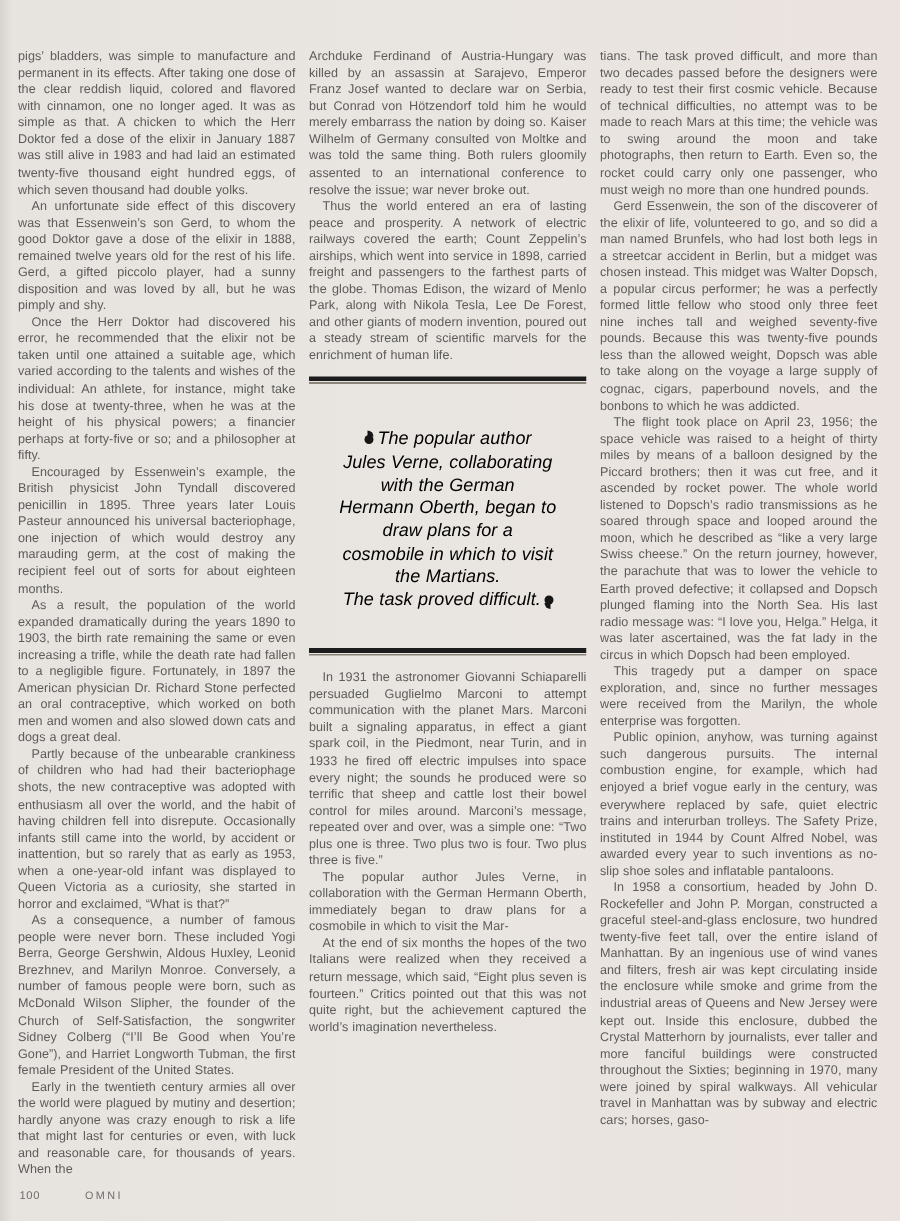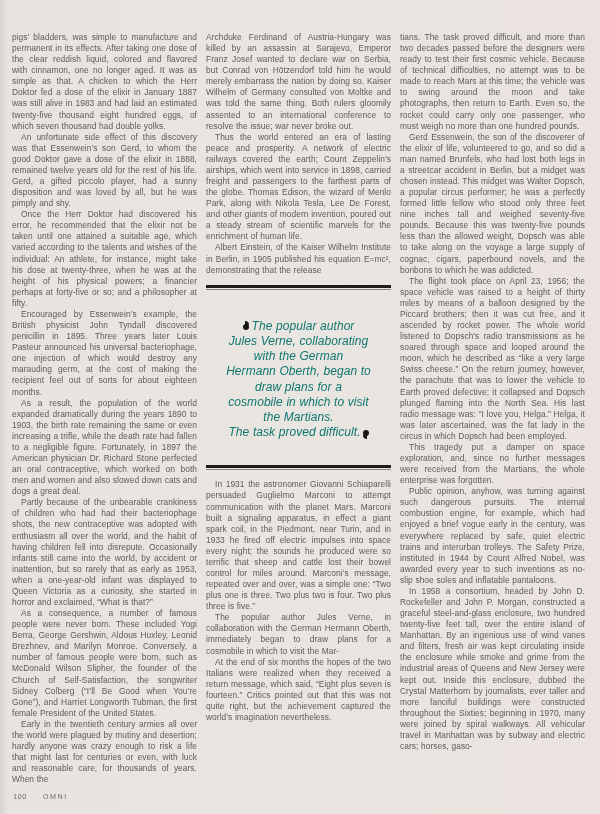--- a/index.html
+++ b/index.html
@@ -21,63 +21,62 @@
   .col p{margin:0;text-indent:9px;}
   .col p.cont{text-indent:0;}
   .pullquote{margin:9px 0 9px;}
   .rule{
     height:5px;
     background:linear-gradient(#1c1c1c 0 3px,rgba(0,0,0,0) 3px 4px,#8a847d 4px 5px);
   }
   .quote-text{
     margin:0;padding:29px 3px 25px;
     text-align:center;font-style:italic;
-    font-size:12px;line-height:15.2px;color:#0f766e;
+    font-size:12px;line-height:15.2px;color:#000000;
     white-space:pre-line;text-indent:0 !important;
   }
   .qmark{
     display:inline-block;width:6px;height:6px;background:#161616;
     border-radius:50%;position:relative;vertical-align:baseline;
   }
   .qmark.open{margin-right:3px;}
   .qmark.close{margin-left:2px;}
   .qmark.open::after{
     content:"";position:absolute;top:-3px;left:2px;width:4px;height:4px;
     background:#161616;border-radius:0 100% 0 0;
   }
   .qmark.close::after{
     content:"";position:absolute;bottom:-3px;right:2px;width:4px;height:4px;
     background:#161616;border-radius:0 0 0 100%;
   }
   .footer{
     position:absolute;left:13px;top:792px;
     font-size:7.5px;color:#6e6e6e;letter-spacing:0.4px;
   }
-  .footer .mag{margin-left:16px;letter-spacing:1.6px;font-size:7.2px;}
+  .footer .mag{margin-left:30px;letter-spacing:1.6px;font-size:7.2px;}
 </style>
 </head>
 <body>
 
 <div class="cols">
 
   <div class="col">
     <p class="cont">pigs’ bladders, was simple to manufacture and permanent in its effects. After taking one dose of the clear reddish liquid, colored and flavored with cinnamon, one no longer aged. It was as simple as that. A chicken to which the Herr Doktor fed a dose of the elixir in January 1887 was still alive in 1983 and had laid an estimated twenty-five thousand eight hundred eggs, of which seven thousand had double yolks.</p>
     <p>An unfortunate side effect of this discovery was that Essenwein’s son Gerd, to whom the good Doktor gave a dose of the elixir in 1888, remained twelve years old for the rest of his life. Gerd, a gifted piccolo player, had a sunny disposition and was loved by all, but he was pimply and shy.</p>
     <p>Once the Herr Doktor had discovered his error, he recommended that the elixir not be taken until one attained a suitable age, which varied according to the talents and wishes of the individual: An athlete, for instance, might take his dose at twenty-three, when he was at the height of his physical powers; a financier perhaps at forty-five or so; and a philosopher at fifty.</p>
     <p>Encouraged by Essenwein’s example, the British physicist John Tyndall discovered penicillin in 1895. Three years later Louis Pasteur announced his universal bacteriophage, one injection of which would destroy any marauding germ, at the cost of making the recipient feel out of sorts for about eighteen months.</p>
     <p>As a result, the population of the world expanded dramatically during the years 1890 to 1903, the birth rate remaining the same or even increasing a trifle, while the death rate had fallen to a negligible figure. Fortunately, in 1897 the American physician Dr. Richard Stone perfected an oral contraceptive, which worked on both men and women and also slowed down cats and dogs a great deal.</p>
     <p>Partly because of the unbearable crankiness of children who had had their bacteriophage shots, the new contraceptive was adopted with enthusiasm all over the world, and the habit of having children fell into disrepute. Occasionally infants still came into the world, by accident or inattention, but so rarely that as early as 1953, when a one-year-old infant was displayed to Queen Victoria as a curiosity, she started in horror and exclaimed, “What is that?”</p>
     <p>As a consequence, a number of famous people were never born. These included Yogi Berra, George Gershwin, Aldous Huxley, Leonid Brezhnev, and Marilyn Monroe. Conversely, a number of famous people were born, such as McDonald Wilson Slipher, the founder of the Church of Self-Satisfaction, the songwriter Sidney Colberg (“I’ll Be Good when You’re Gone”), and Harriet Longworth Tubman, the first female President of the United States.</p>
     <p>Early in the twentieth century armies all over the world were plagued by mutiny and desertion; hardly anyone was crazy enough to risk a life that might last for centuries or even, with luck and reasonable care, for thousands of years. When the</p>
   </div>
 
   <div class="col">
     <p class="cont">Archduke Ferdinand of Austria-Hungary was killed by an assassin at Sarajevo, Emperor Franz Josef wanted to declare war on Serbia, but Conrad von Hötzendorf told him he would merely embarrass the nation by doing so. Kaiser Wilhelm of Germany consulted von Moltke and was told the same thing. Both rulers gloomily assented to an international conference to resolve the issue; war never broke out.</p>
     <p>Thus the world entered an era of lasting peace and prosperity. A network of electric railways covered the earth; Count Zeppelin’s airships, which went into service in 1898, carried freight and passengers to the farthest parts of the globe. Thomas Edison, the wizard of Menlo Park, along with Nikola Tesla, Lee De Forest, and other giants of modern invention, poured out a steady stream of scientific marvels for the enrichment of human life.</p>
-    <p>Albert Einstein, of the Kaiser Wilhelm Institute in Berlin, in 1905 published his equation E=mc², demonstrating that the release</p>
 
     <div class="pullquote">
       <div class="rule"></div>
       <p class="quote-text"><span class="qmark open"></span><span>The popular author
 Jules Verne, collaborating
 with the German
 Hermann Oberth, began to
 draw plans for a
 cosmobile in which to visit
 the Martians.
@@ -87,21 +86,21 @@
 
     <p>In 1931 the astronomer Giovanni Schiaparelli persuaded Guglielmo Marconi to attempt communication with the planet Mars. Marconi built a signaling apparatus, in effect a giant spark coil, in the Piedmont, near Turin, and in 1933 he fired off electric impulses into space every night; the sounds he produced were so terrific that sheep and cattle lost their bowel control for miles around. Marconi’s message, repeated over and over, was a simple one: “Two plus one is three. Two plus two is four. Two plus three is five.”</p>
     <p>The popular author Jules Verne, in collaboration with the German Hermann Oberth, immediately began to draw plans for a cosmobile in which to visit the Mar-</p>
     <p>At the end of six months the hopes of the two Italians were realized when they received a return message, which said, “Eight plus seven is fourteen.” Critics pointed out that this was not quite right, but the achievement captured the world’s imagination nevertheless.</p>
   </div>
 
   <div class="col">
     <p class="cont">tians. The task proved difficult, and more than two decades passed before the designers were ready to test their first cosmic vehicle. Because of technical difficulties, no attempt was to be made to reach Mars at this time; the vehicle was to swing around the moon and take photographs, then return to Earth. Even so, the rocket could carry only one passenger, who must weigh no more than one hundred pounds.</p>
     <p>Gerd Essenwein, the son of the discoverer of the elixir of life, volunteered to go, and so did a man named Brunfels, who had lost both legs in a streetcar accident in Berlin, but a midget was chosen instead. This midget was Walter Dopsch, a popular circus performer; he was a perfectly formed little fellow who stood only three feet nine inches tall and weighed seventy-five pounds. Because this was twenty-five pounds less than the allowed weight, Dopsch was able to take along on the voyage a large supply of cognac, cigars, paperbound novels, and the bonbons to which he was addicted.</p>
     <p>The flight took place on April 23, 1956; the space vehicle was raised to a height of thirty miles by means of a balloon designed by the Piccard brothers; then it was cut free, and it ascended by rocket power. The whole world listened to Dopsch’s radio transmissions as he soared through space and looped around the moon, which he described as “like a very large Swiss cheese.” On the return journey, however, the parachute that was to lower the vehicle to Earth proved defective; it collapsed and Dopsch plunged flaming into the North Sea. His last radio message was: “I love you, Helga.” Helga, it was later ascertained, was the fat lady in the circus in which Dopsch had been employed.</p>
-    <p>This tragedy put a damper on space exploration, and, since no further messages were received from the Martians, the whole enterprise was forgotten.</p>
+    <p>This tragedy put a damper on space exploration, and, since no further messages were received from the Marilyn, the whole enterprise was forgotten.</p>
     <p>Public opinion, anyhow, was turning against such dangerous pursuits. The internal combustion engine, for example, which had enjoyed a brief vogue early in the century, was everywhere replaced by safe, quiet electric trains and interurban trolleys. The Safety Prize, instituted in 1944 by Count Alfred Nobel, was awarded every year to such inventions as no-slip shoe soles and inflatable pantaloons.</p>
     <p>In 1958 a consortium, headed by John D. Rockefeller and John P. Morgan, constructed a graceful steel-and-glass enclosure, two hundred twenty-five feet tall, over the entire island of Manhattan. By an ingenious use of wind vanes and filters, fresh air was kept circulating inside the enclosure while smoke and grime from the industrial areas of Queens and New Jersey were kept out. Inside this enclosure, dubbed the Crystal Matterhorn by journalists, ever taller and more fanciful buildings were constructed throughout the Sixties; beginning in 1970, many were joined by spiral walkways. All vehicular travel in Manhattan was by subway and electric cars; horses, gaso-</p>
   </div>
 
 </div>
 
 <div class="footer">
   <span>100</span><span class="mag">OMNI</span>
 </div>
 

